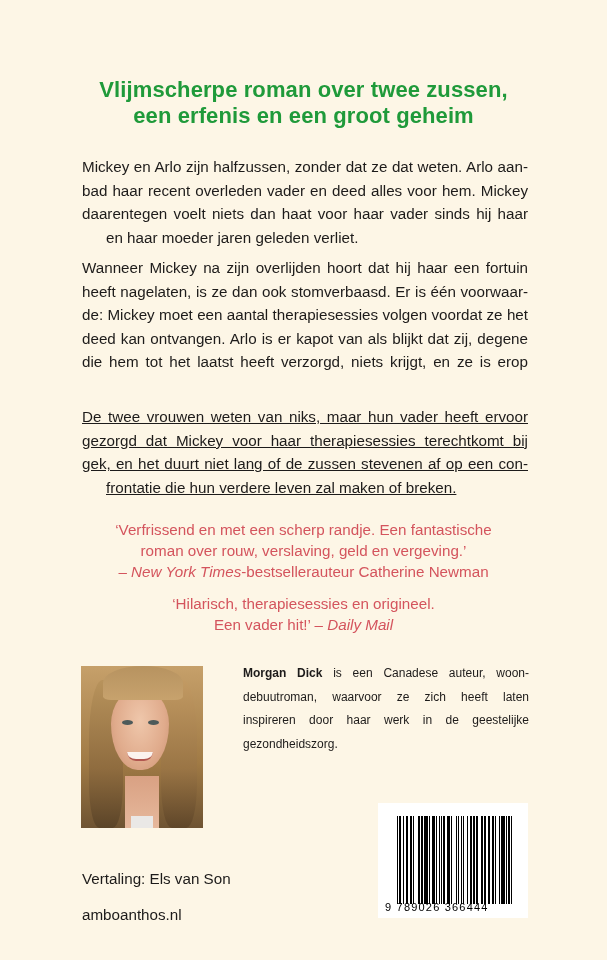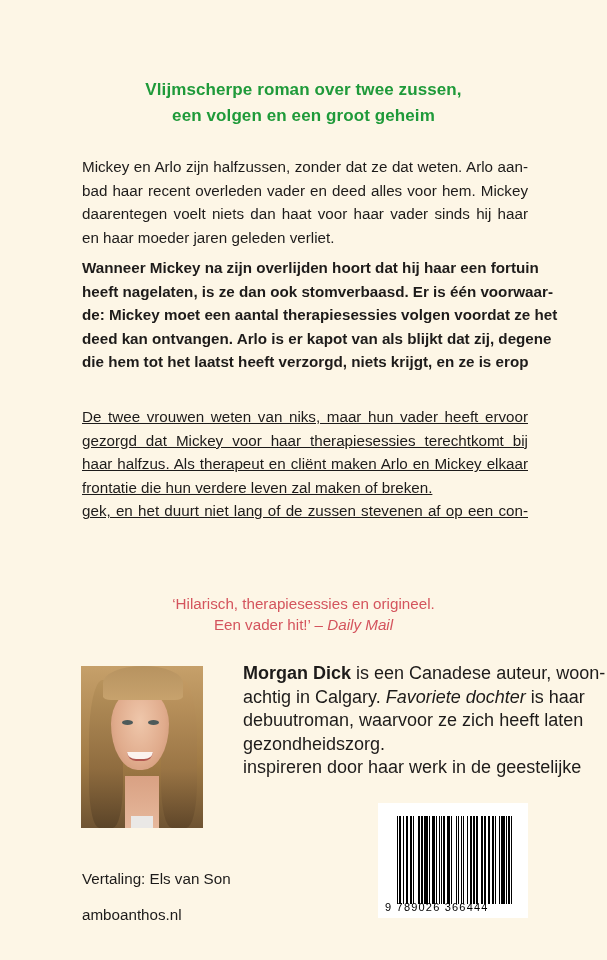--- a/index.html
+++ b/index.html
@@ -11,38 +11,38 @@
     font-family: "Liberation Sans", "DejaVu Sans", sans-serif;
     color: #1d1b1a;
   }
   .page { position: absolute; inset: 0; }
 
   .heading {
     position: absolute; left: 0; right: 0; top: 77px;
     text-align: center;
     color: #1f9a3a;
     font-weight: bold;
-    font-size: 17px;
+    font-size: 22px;
     line-height: 26px;
     letter-spacing: 0.1px;
   }
   .heading div { white-space: nowrap; }
 
   .body-block {
     position: absolute; left: 82px; width: 446px;
     font-size: 15.2px;
     line-height: 23.6px;
     color: #1d1b1a;
   }
   .para { margin: 0; text-align: justify; }
   .para .ln { display: block; white-space: nowrap; text-align: justify; text-align-last: justify; }
-  .para .ln.last { text-align-last: left; }
+  .para .ln.last { text-align-last: left; margin-left: 24px; }
 
   #p1 { top: 155px; }
-  #p2 { top: 256px; font-weight: bold; }
+  #p2 { top: 256px; }
   #p3 { top: 405px; text-decoration: underline; }
 
   .quotes {
     position: absolute; left: 0; right: 0;
     text-align: center;
     color: #d4545d;
     font-size: 15.2px;
     line-height: 21px;
   }
   .quotes div { white-space: nowrap; }
@@ -98,21 +98,21 @@
     border-radius: 50% 50% 10% 10%;
     background: linear-gradient(180deg, #b79360, #c7a26d);
   }
   .author-photo .shirt {
     position: absolute; left: 50px; top: 150px; width: 22px; height: 12px;
     background: #eae8e6;
   }
 
   .bio {
     position: absolute; left: 243px; top: 662px; width: 286px;
-    font-size: 18px; line-height: 23.6px;
+    font-size: 12px; line-height: 23.6px;
   }
   .bio .ln { display: block; white-space: nowrap; text-align: justify; text-align-last: justify; }
   .bio .ln.last { text-align-last: left; }
   .bold { font-weight: bold; }
 
   .translator {
     position: absolute; left: 82px; top: 870px;
     font-size: 15.2px; white-space: nowrap;
   }
   .website {
@@ -137,21 +137,21 @@
     white-space: nowrap;
   }
 </style>
 </head>
 <body>
 
 <div class="page">
 
   <div class="heading">
     <div>Vlijmscherpe roman over twee zussen,</div>
-    <div>een volgen en een groot geheim</div>
+    <div>een erfenis en een groot geheim</div>
   </div>
 
   <div class="body-block" id="p1">
     <p class="para">
       <span class="ln">Mickey en Arlo zijn halfzussen, zonder dat ze dat weten. Arlo aan-</span>
       <span class="ln">bad haar recent overleden vader en deed alles voor hem. Mickey</span>
       <span class="ln">daarentegen voelt niets dan haat voor haar vader sinds hij haar</span>
       <span class="ln last">en haar moeder jaren geleden verliet.</span>
     </p>
   </div>
@@ -163,26 +163,30 @@
       <span class="ln">de: Mickey moet een aantal therapiesessies volgen voordat ze het</span>
       <span class="ln">deed kan ontvangen. Arlo is er kapot van als blijkt dat zij, degene</span>
       <span class="ln">die hem tot het laatst heeft verzorgd, niets krijgt, en ze is erop</span>
     </p>
   </div>
 
   <div class="body-block" id="p3">
     <p class="para">
       <span class="ln">De twee vrouwen weten van niks, maar hun vader heeft ervoor</span>
       <span class="ln">gezorgd dat Mickey voor haar therapiesessies terechtkomt bij</span>
-      <span class="ln">haar halfzus. Als therapeut en cliënt maken Arlo en Mickey elkaar</span>
+      <span class="ln">gek, en het duurt niet lang of de zussen stevenen af op een con-</span>
       <span class="ln last">frontatie die hun verdere leven zal maken of breken.</span>
-      <span class="ln">gek, en het duurt niet lang of de zussen stevenen af op een con-</span>
     </p>
   </div>
 
+  <div class="quotes" id="q1">
+    <div>‘Verfrissend en met een scherp randje. Een fantastische</div>
+    <div>roman over rouw, verslaving, geld en vergeving.’</div>
+    <div><span>– </span><span class="ital">New York Times</span><span>-bestsellerauteur Catherine Newman</span></div>
+  </div>
 
   <div class="quotes" id="q2">
     <div>‘Hilarisch, therapiesessies en origineel.</div>
     <div><span>Een vader hit!’ – </span><span class="ital">Daily Mail</span></div>
   </div>
 
   <div class="author-photo" aria-label="Portrait of Morgan Dick">
     <div class="hair"></div>
     <div class="hair-l"></div>
     <div class="hair-r"></div>
@@ -190,24 +194,23 @@
     <div class="shirt"></div>
     <div class="face"></div>
     <div class="top"></div>
     <div class="eye l"></div>
     <div class="eye r"></div>
     <div class="mouth"></div>
   </div>
 
   <div class="bio">
     <span class="ln"><span class="bold">Morgan Dick</span><span> is een Canadese auteur, woon-</span></span>
-    <span class="ln"><span>achtig in Calgary. </span><span class="ital">Favoriete dochter</span><span> is haar</span></span>
     <span class="ln">debuutroman, waarvoor ze zich heeft laten</span>
+    <span class="ln">inspireren door haar werk in de geestelijke</span>
     <span class="ln last">gezondheidszorg.</span>
-    <span class="ln">inspireren door haar werk in de geestelijke</span>
   </div>
 
   <div class="translator">Vertaling: Els van Son</div>
   <div class="website">amboanthos.nl</div>
 
   <div class="barcode-box">
     <div class="barcode-bars" id="barcode-bars">
         <span style="width: 1.23404px; background: rgb(0, 0, 0);"></span>
         <span style="width: 1.23404px; background: rgb(255, 255, 255);"></span>
         <span style="width: 1.23404px; background: rgb(0, 0, 0);"></span>

